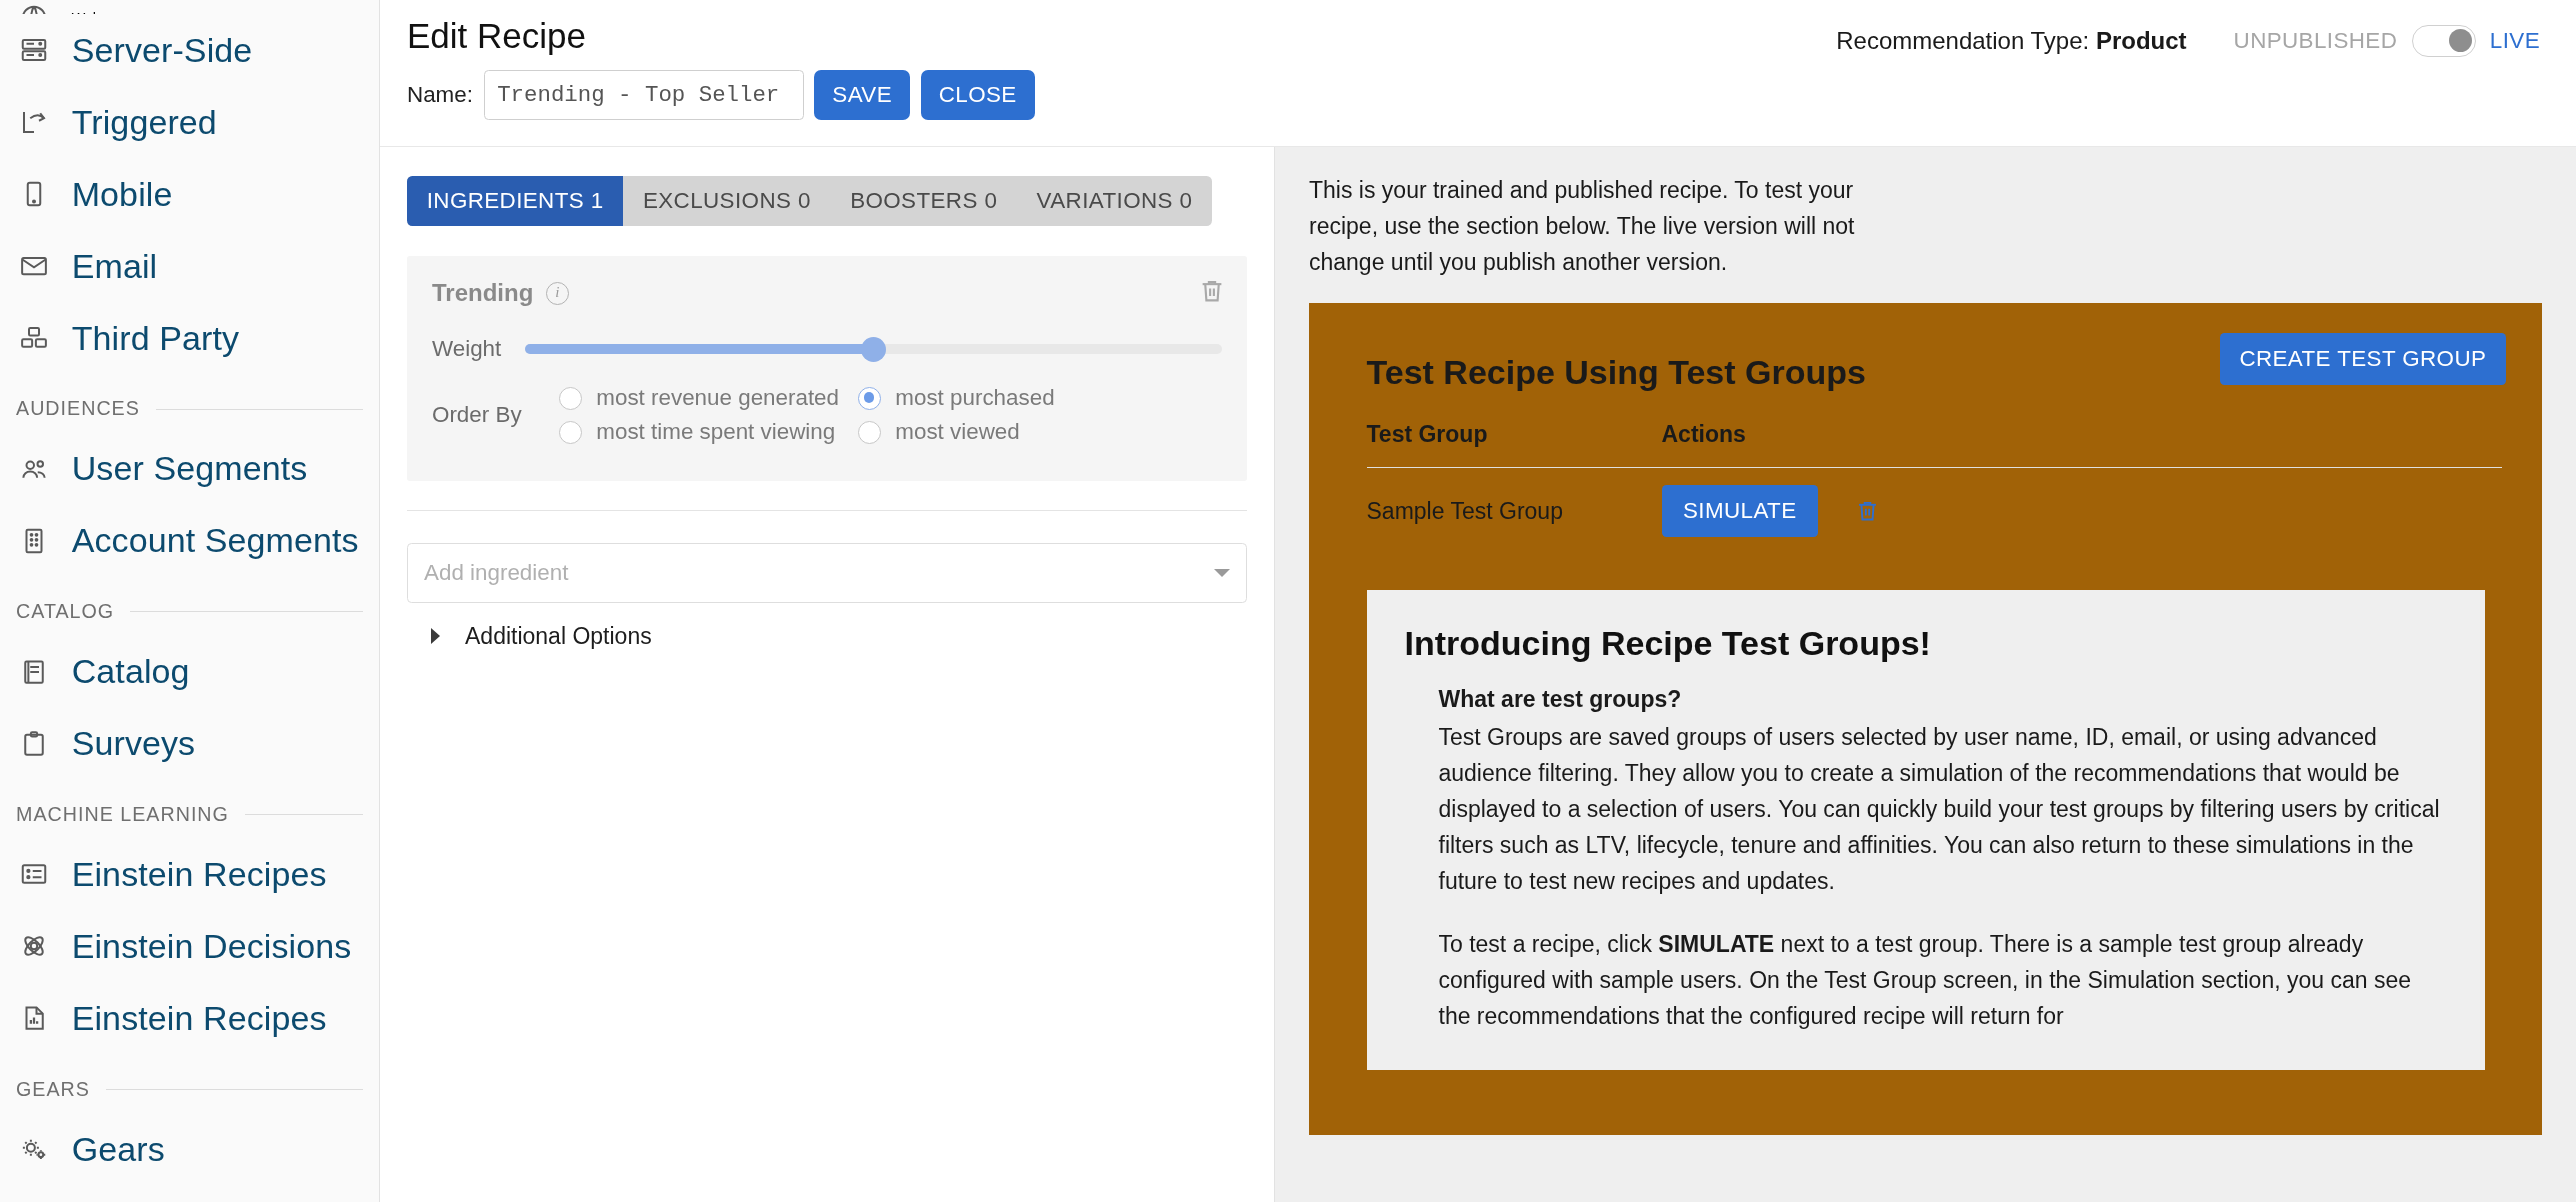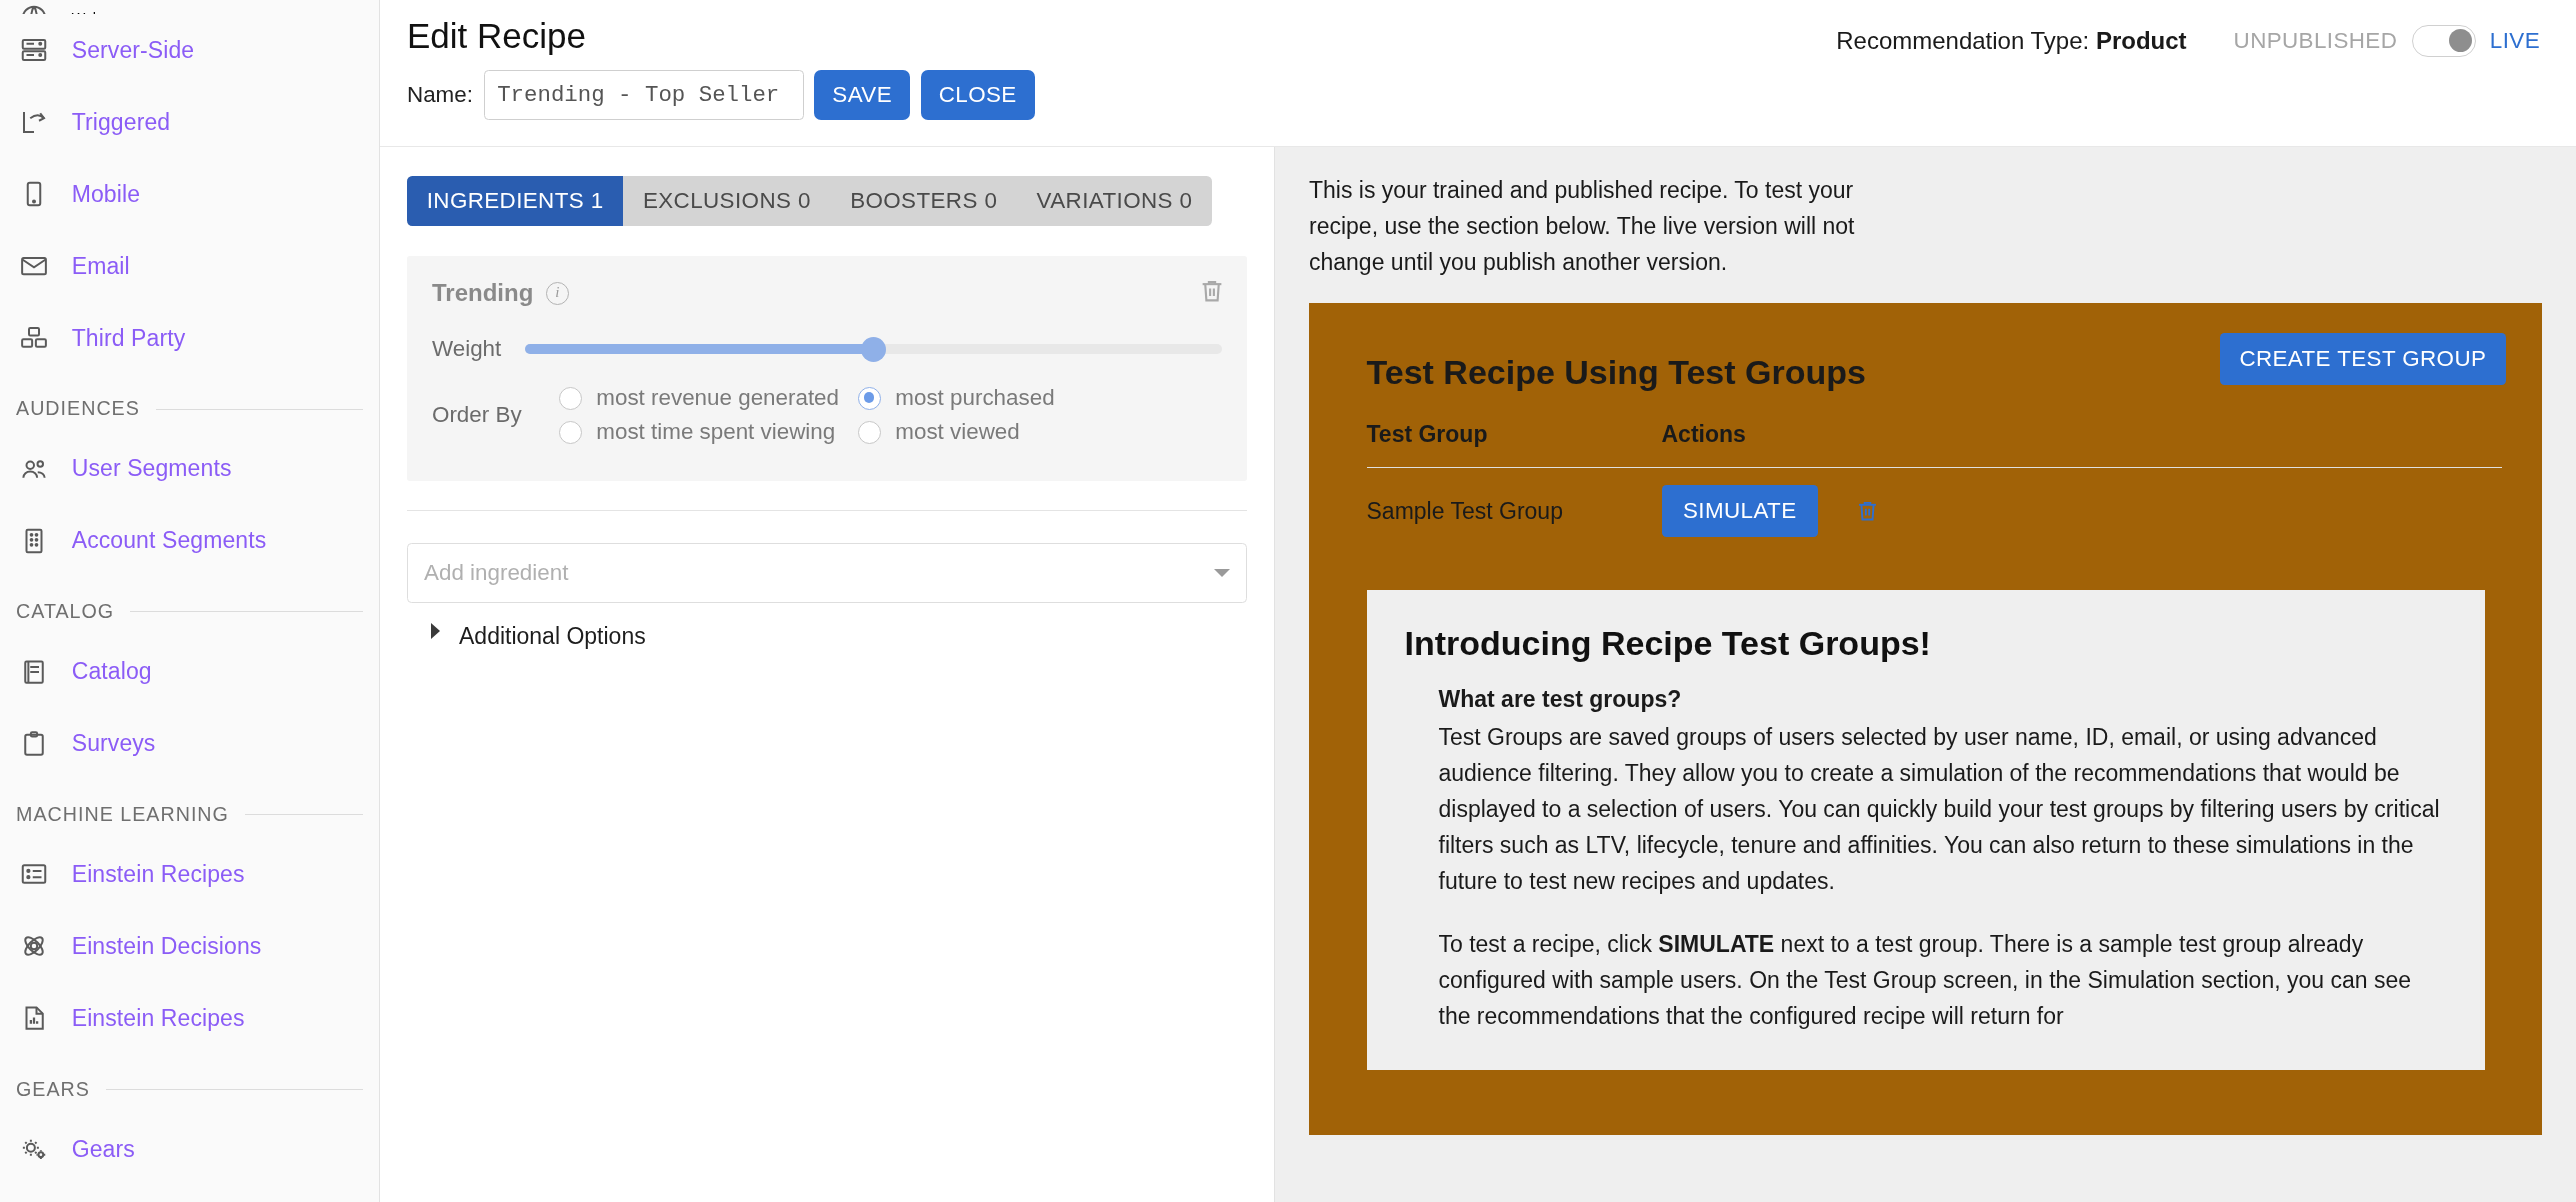--- a/index.html
+++ b/index.html
@@ -21,22 +21,22 @@
     flex: 0 0 380px;
   }
   .nav-item {
     display: flex; align-items: center;
     height: 72px;
     padding-left: 16px;
     gap: 19.7px;
     cursor: pointer;
   }
   .nav-item .label {
-    font-size: 23px;
-    color: #8b5cf6;
+    font-size: 34px;
+    color: #0c4a6e;
     letter-spacing: 0.1px;
     white-space: nowrap;
   }
   .nav-icon {
     width: 36px; height: 36px;
     display: flex; align-items: center; justify-content: center;
     color: #5a5a5a;
     flex: 0 0 36px;
   }
   .nav-icon svg { width: 30px; height: 30px; display:block; }
@@ -207,21 +207,21 @@
     padding: 0 16px; position: relative; cursor: pointer;
   }
   .add-ing .ph { font-size: 22.4px; color: #b0b0b0; }
   .caret-down {
     position: absolute; right: 16px; top: 50%; margin-top: -3.6px;
     width: 0; height: 0;
     border-left: 8px solid transparent; border-right: 8px solid transparent;
     border-top: 8px solid #9a9a9a;
   }
   .addl-opts {
-    margin: 19.7px 0 0 27px; display: flex; gap: 19px; cursor: pointer; padding-left: 24px;
+    margin: 19.7px 0 0 27px; display: flex; align-items: center; gap: 25px; cursor: pointer; padding-left: 24px;
   }
   .addl-opts .tri {
     width: 0; height: 0;
     border-top: 8px solid transparent; border-bottom: 8px solid transparent;
     border-left: 9.8px solid #3a3a3a;
   }
   .addl-opts .t { font-size: 23px; color: #1d1d1d; }
 
   
   .rightpane {

